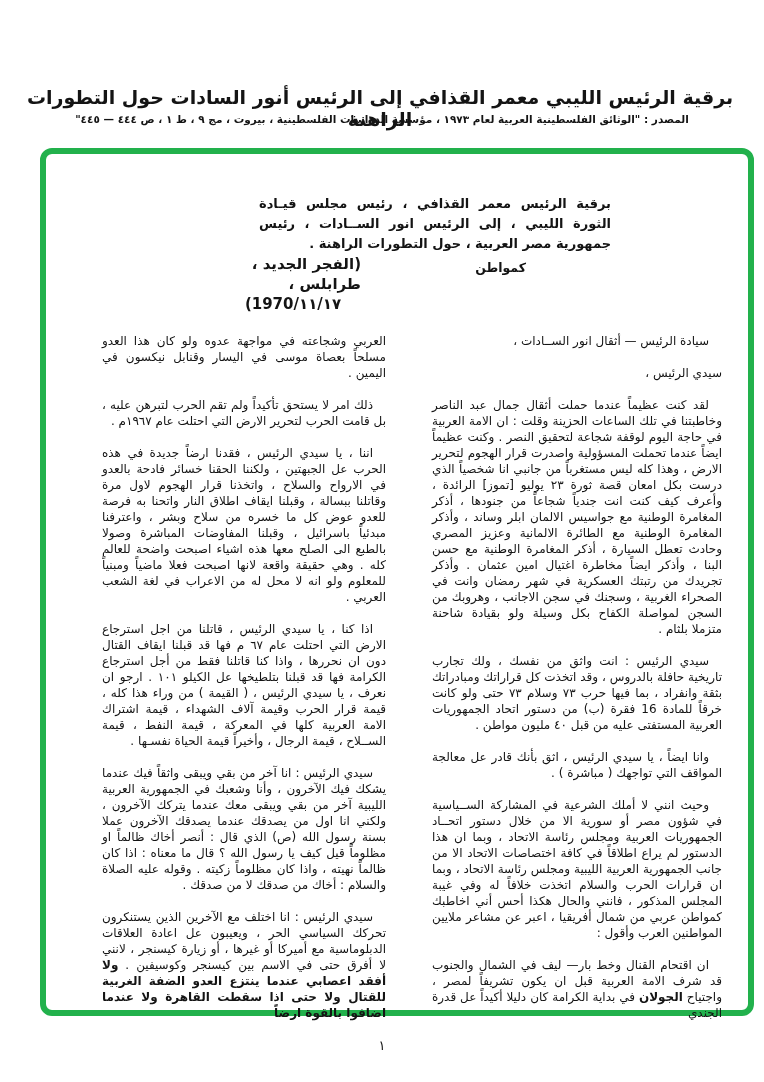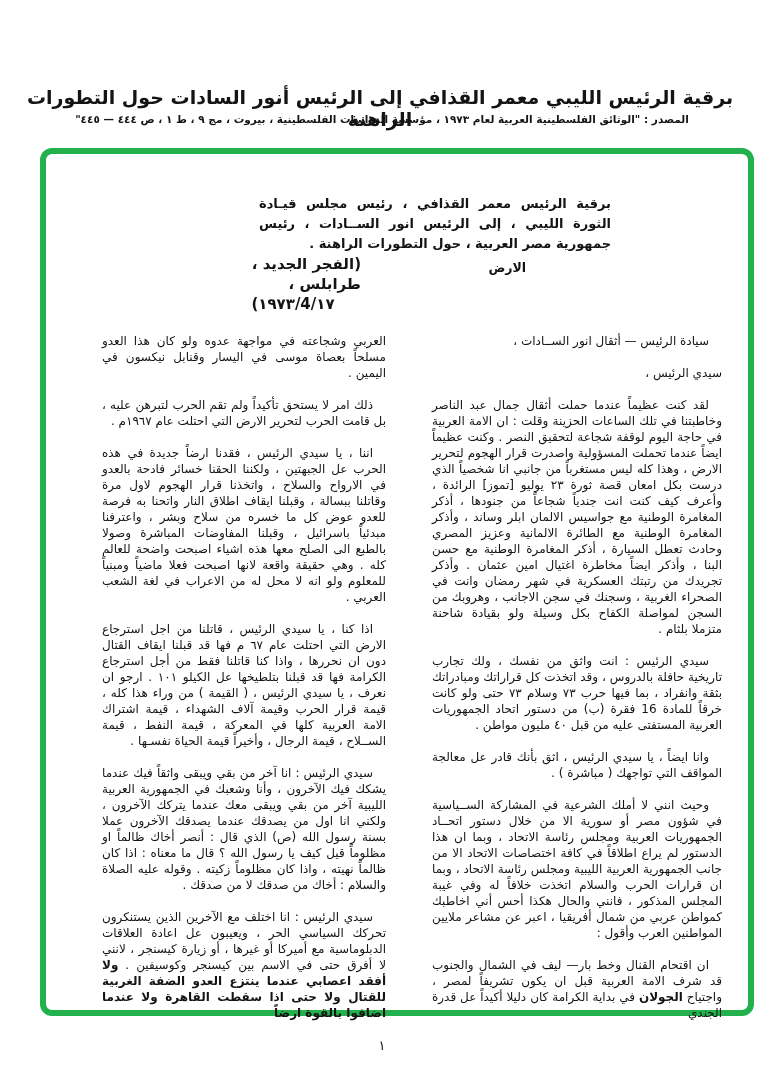--- a/index.html
+++ b/index.html
@@ -56,24 +56,24 @@
 </head>
 <body>
 
 <div class="page-title">برقية الرئيس الليبي معمر القذافي إلى الرئيس أنور السادات حول التطورات الراهنة</div>
 <div class="source-line">المصدر : "الوثائق الفلسطينية العربية لعام ١٩٧٣ ، مؤسسة الدراسات الفلسطينية ، بيروت ، مج ٩ ، ط ١ ، ص ٤٤٤ — ٤٤٥"</div>
 
 <div class="frame">
   <div class="heading">برقية الرئيس معمر القذافي ، رئيس مجلس قيـادة الثورة الليبي ، إلى الرئيس انور الســادات ، رئيس جمهورية مصر العربية ، حول التطورات الراهنة .</div>
 
   <div class="dateline">
-    <span class="place">الارض</span>
+    <span class="place">كمواطن</span>
     <span class="citation">
       <span class="l1">(الفجر الجديد ، طرابلس ،</span>
-      <span class="l2">١٧‏/‏4‏/‏١٩٧٣)</span>
+      <span class="l2">١٧‏/‏١١‏/‏1970)</span>
     </span>
   </div>
 
   <div class="columns">
     <div class="col col-r">
         <p class="para"><span>سيادة الرئيس — أثقال انور الســادات ،</span></p>
         <p class="para noindent"><span>سيدي الرئيس ،</span></p>
         <p class="para"><span>لقد كنت عظيماً عندما حملت أثقال جمال عبد الناصر وخاطبتنا في تلك الساعات الحزينة وقلت : ان الامة العربية في حاجة اليوم لوقفة شجاعة لتحقيق النصر . وكنت عظيماً ايضاً عندما تحملت المسؤولية واصدرت قرار الهجوم لتحرير الارض ، وهذا كله ليس مستغرباً من جانبي انا شخصياً الذي درست بكل امعان قصة ثورة ٢٣ يوليو [تموز] الرائدة ، وأعرف كيف كنت انت جندياً شجاعاً من جنودها ، أذكر المغامرة الوطنية مع جواسيس الالمان ابلر وساند ، وأذكر المغامرة الوطنية مع الطائرة الالمانية وعزيز المصري وحادث تعطل السيارة ، أذكر المغامرة الوطنية مع حسن البنا ، وأذكر ايضاً مخاطرة اغتيال امين عثمان . وأذكر تجريدك من رتبتك العسكرية في شهر رمضان وانت في الصحراء الغربية ، وسجنك في سجن الاجانب ، وهروبك من السجن لمواصلة الكفاح بكل وسيلة ولو بقيادة شاحنة متزملا بلثام .</span></p>
         <p class="para"><span>سيدي الرئيس : انت واثق من نفسك ، ولك تجارب تاريخية حافلة بالدروس ، وقد اتخذت كل قراراتك ومبادراتك بثقة وانفراد ، بما فيها حرب ٧٣ وسلام ٧٣ حتى ولو كانت خرقاً للمادة 16 فقرة (ب) من دستور اتحاد الجمهوريات العربية المستفتى عليه من قبل ٤٠ مليون مواطن .</span></p>
         <p class="para"><span>وانا ايضاً ، يا سيدي الرئيس ، اثق بأنك قادر عل معالجة المواقف التي تواجهك ( مباشرة ) .</span></p>

